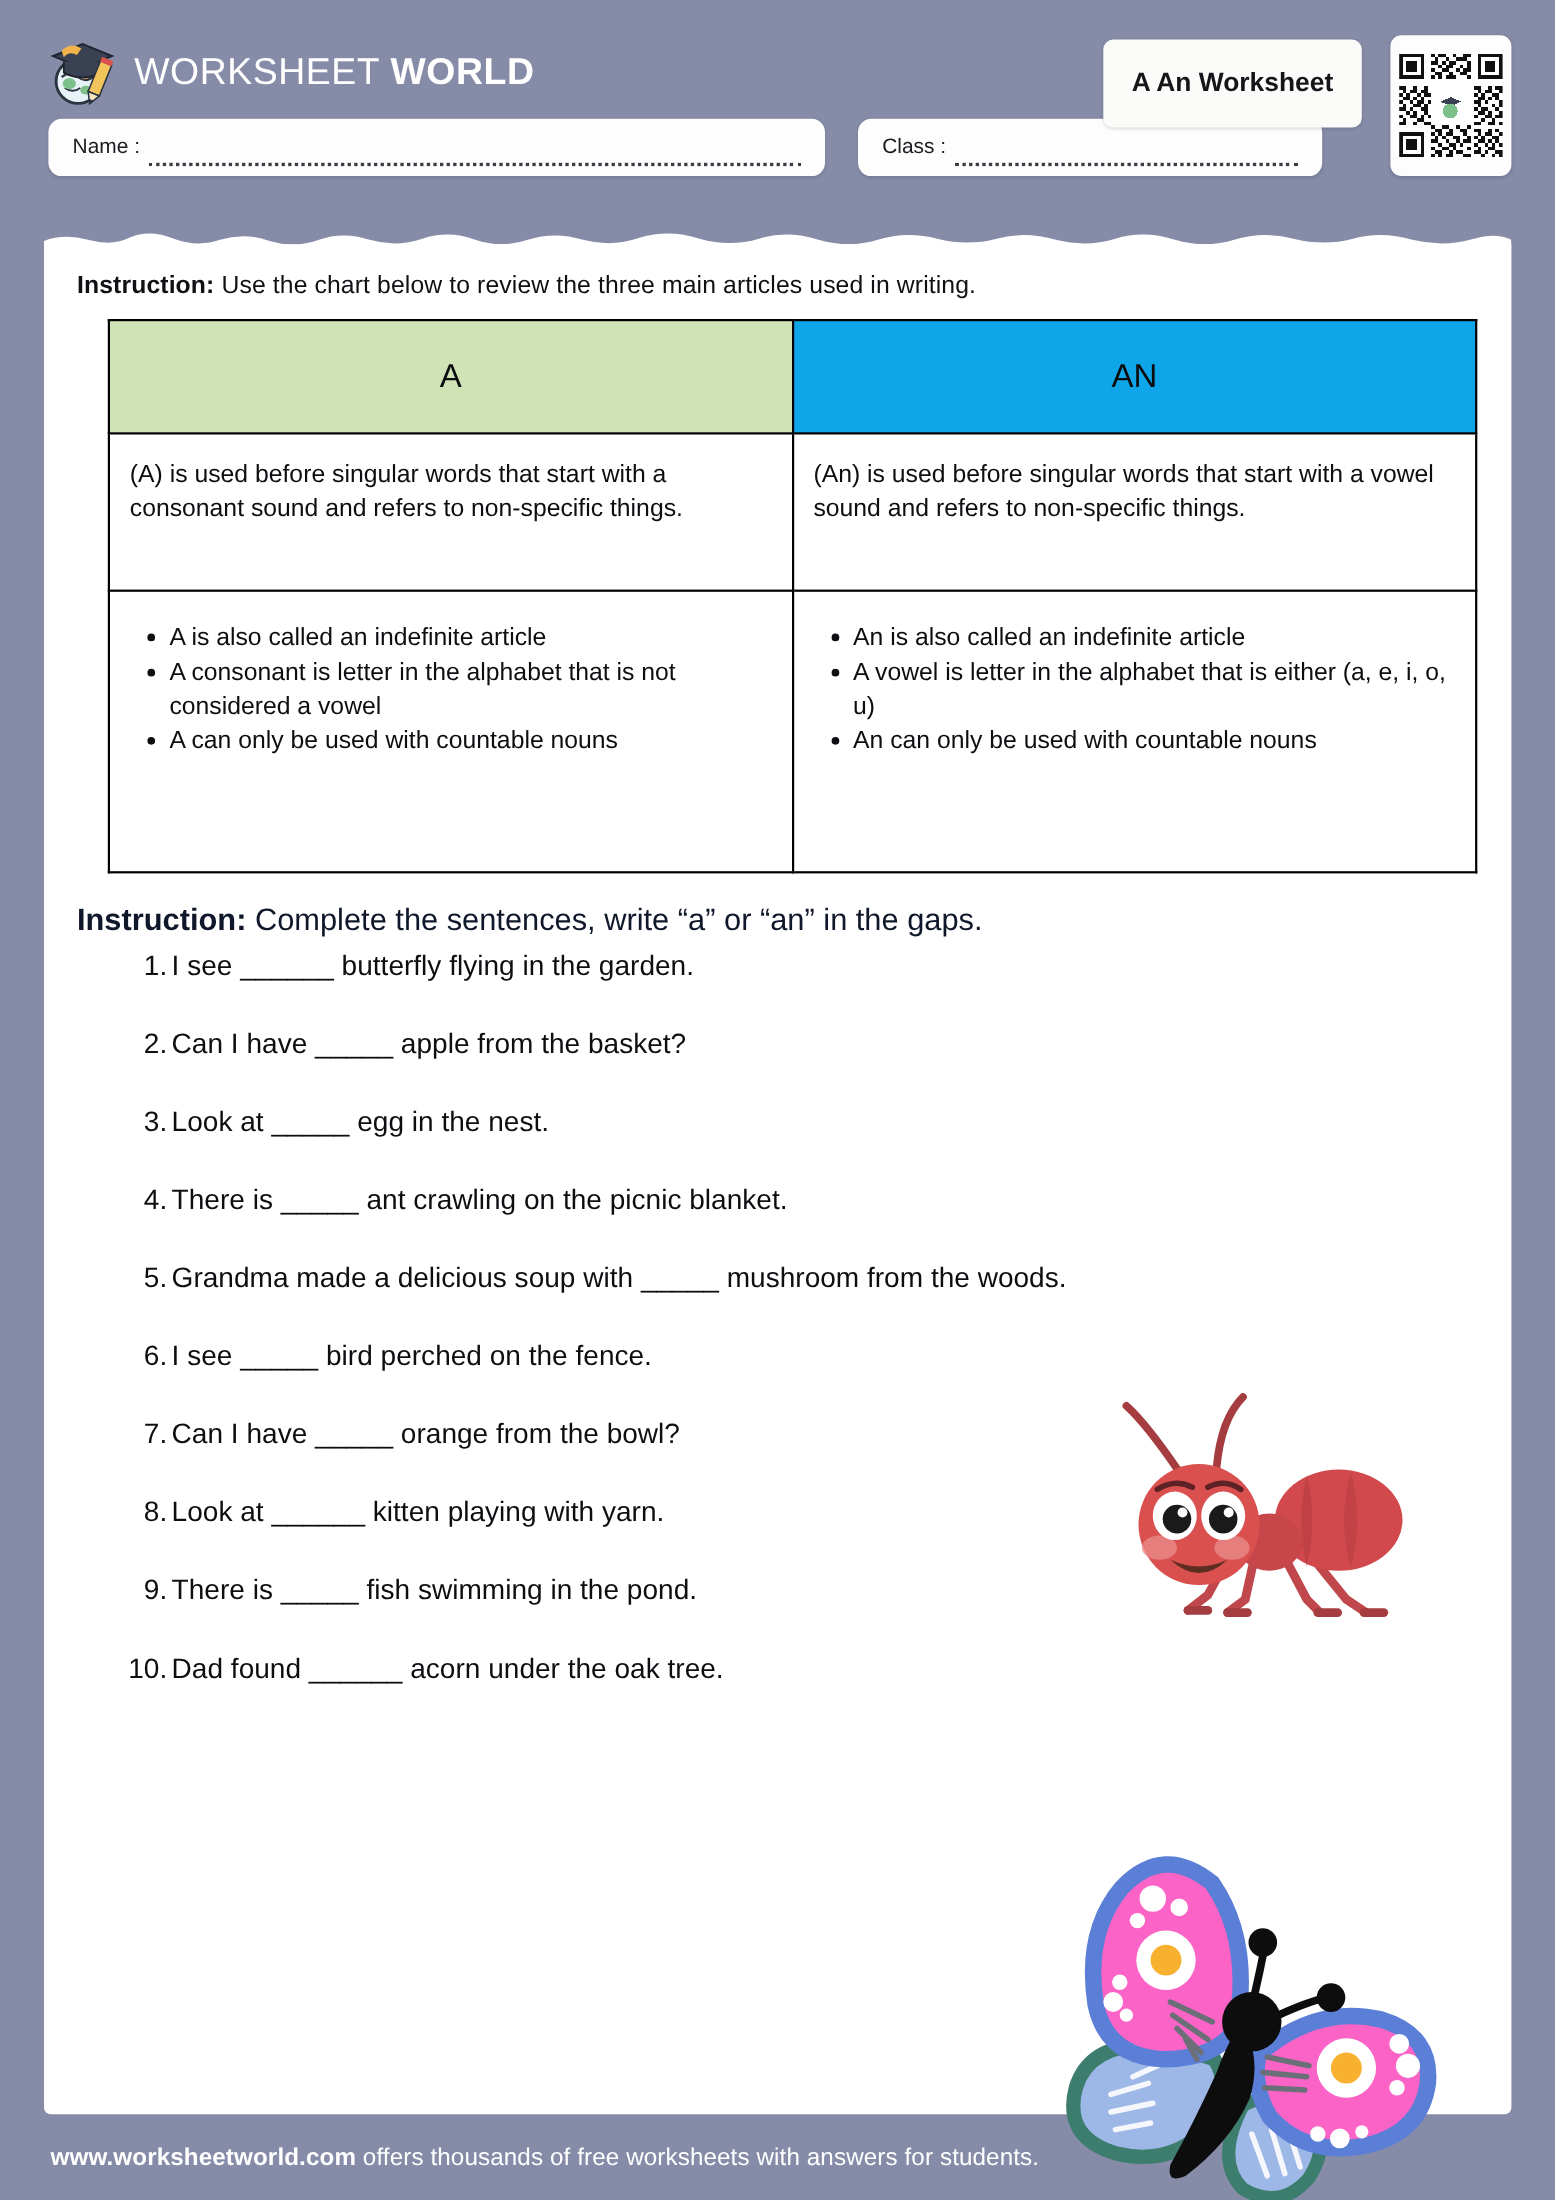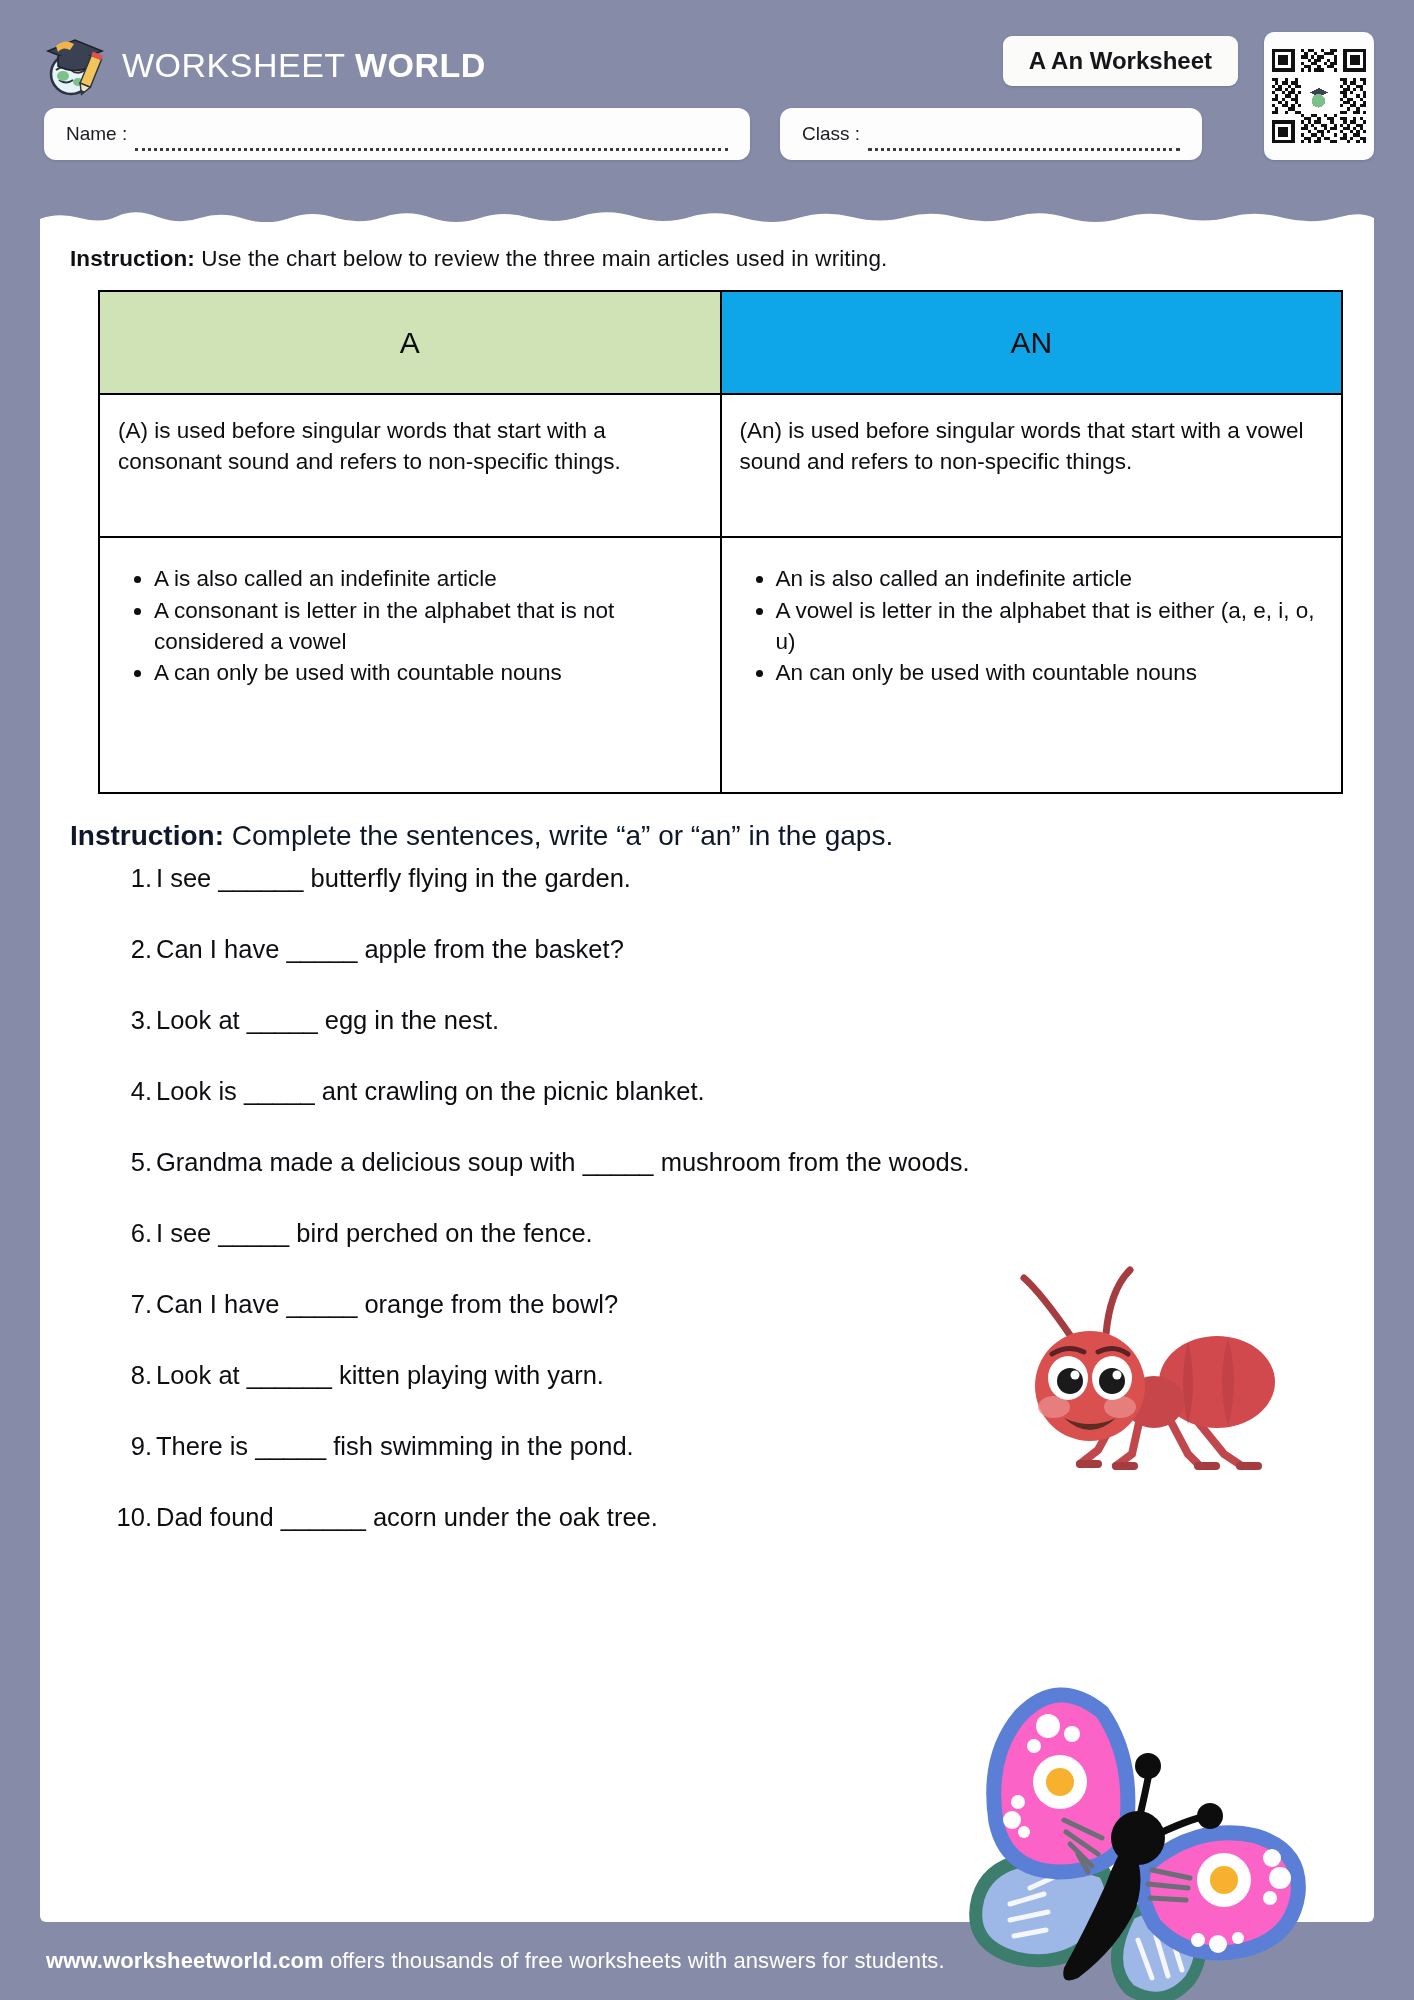--- a/index.html
+++ b/index.html
@@ -47,21 +47,21 @@
     white-space: nowrap;
   }
   .brand-text b { font-weight: 800; }
 
   .title-badge {
     position: absolute;
     right: 176px;
     top: 36px;
     background: #fbfbfa;
     border-radius: 9px;
-    padding: 11px 26px;
+    padding: 26px 26px;
     font-size: 24px;
     font-weight: 700;
     color: #15161a;
     box-shadow: 0 1px 3px rgba(0,0,0,0.14);
     white-space: nowrap;
   }
 
   .qr-box {
     position: absolute;
     right: 40px;
@@ -509,21 +509,21 @@
       <li class="q-item">
         <span class="q-num">2.</span>
         <span class="q-text">Can I have _____ apple from the basket?</span>
       </li>
       <li class="q-item">
         <span class="q-num">3.</span>
         <span class="q-text">Look at _____ egg in the nest.</span>
       </li>
       <li class="q-item">
         <span class="q-num">4.</span>
-        <span class="q-text">Look is _____ ant crawling on the picnic blanket.</span>
+        <span class="q-text">There is _____ ant crawling on the picnic blanket.</span>
       </li>
       <li class="q-item">
         <span class="q-num">5.</span>
         <span class="q-text">Grandma made a delicious soup with _____ mushroom from the woods.</span>
       </li>
       <li class="q-item">
         <span class="q-num">6.</span>
         <span class="q-text">I see _____ bird perched on the fence.</span>
       </li>
       <li class="q-item">

